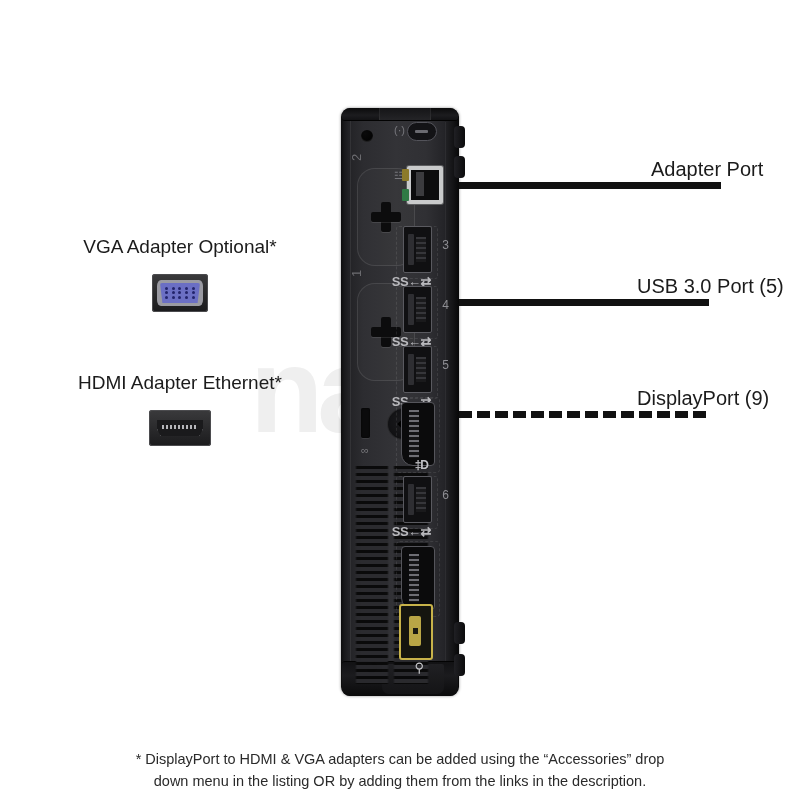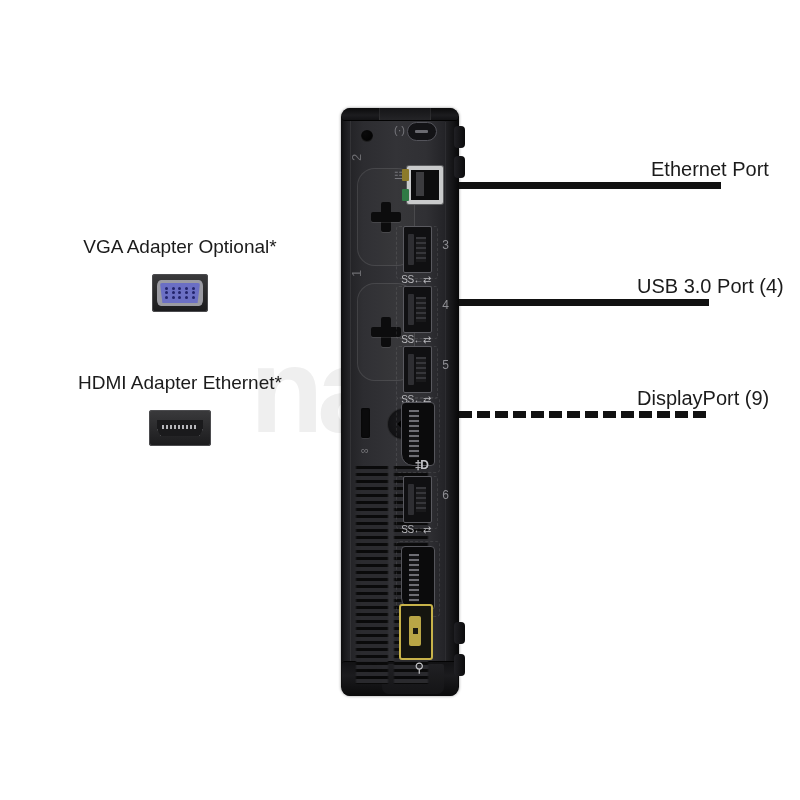--- a/index.html
+++ b/index.html
@@ -318,22 +318,22 @@
     position: absolute;
     right: 2px;
     color: #8e8e93;
     font-size: 12px;
     font-family: "Liberation Sans", sans-serif;
   }
   .ss-logo {
     position:absolute;
     right: 20px;
     color:#b9b9bd;
-    font-size: 10px;
-    font-weight:400;
+    font-size: 13px;
+    font-weight:700;
     letter-spacing:-.5px;
     white-space: nowrap;
   }
 
   .u3 { top: 118px; }   .u3n { top: 130px; }   .u3s { top: 166px; }
   .u4 { top: 178px; }   .u4n { top: 190px; }   .u4s { top: 226px; }
   .u5 { top: 238px; }   .u5n { top: 250px; }   .u5s { top: 286px; }
   .u6 { top: 368px; }   .u6n { top: 380px; }   .u6s { top: 416px; }
 
   
@@ -605,26 +605,26 @@
 
     <div class="pwr-jack">
       <div class="pin"></div>
     </div>
     <div class="plug-glyph">⚲</div>
   </div>
 </div>
 
 <div class="callout" id="callout-ethernet" style="left:459px; top:182px;">
   <div class="leader"></div>
-  <div class="label">Ethernet Port</div>
+  <div class="label">Adapter Port</div>
 </div>
 
 <div class="callout" id="callout-usb" style="left:459px; top:299px;">
   <div class="leader"></div>
-  <div class="label">USB 3.0 Port (4)</div>
+  <div class="label">USB 3.0 Port (5)</div>
 </div>
 
 <div class="callout" id="callout-dp" style="left:459px; top:411px;">
   <div class="leader dashed"></div>
   <div class="label">DisplayPort (9)</div>
 </div>
 
 <div class="adapter" id="adapter-vga" style="left:55px; top:236px; width:250px;">
   <div class="title">VGA Adapter Optional*</div>
   <div class="vga-icon">
@@ -652,13 +652,15 @@
 
 <div class="adapter" id="adapter-hdmi" style="left:55px; top:372px; width:250px;">
   <div class="title">HDMI Adapter Ethernet*</div>
   <div class="hdmi-icon">
     <div class="mouth"></div>
     <div class="teeth"></div>
   </div>
 </div>
 
 <div class="footer">
+  <div class="line">*  DisplayPort to HDMI &amp; VGA adapters can be added using the “Accessories” drop</div>
+  <div class="line">down menu in the listing OR by adding them from the links in the description.</div>
 </div>
 
 </body></html>

